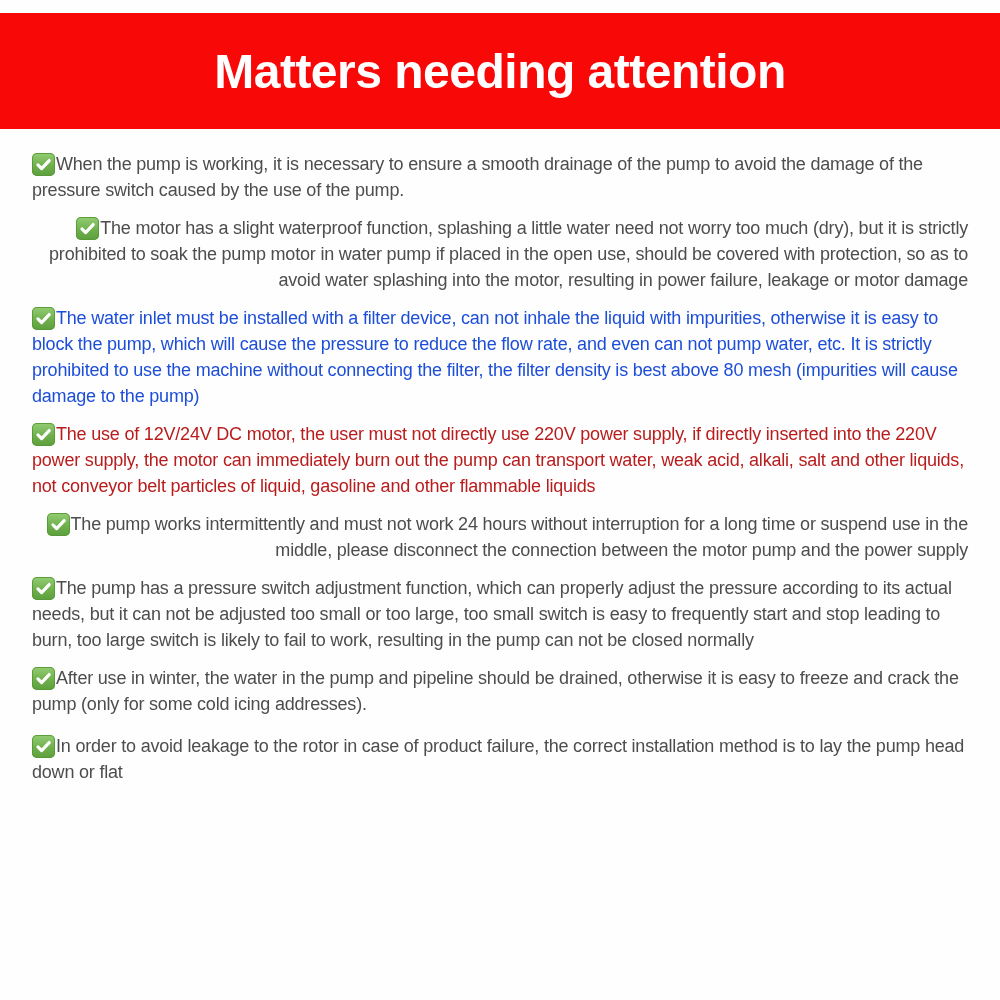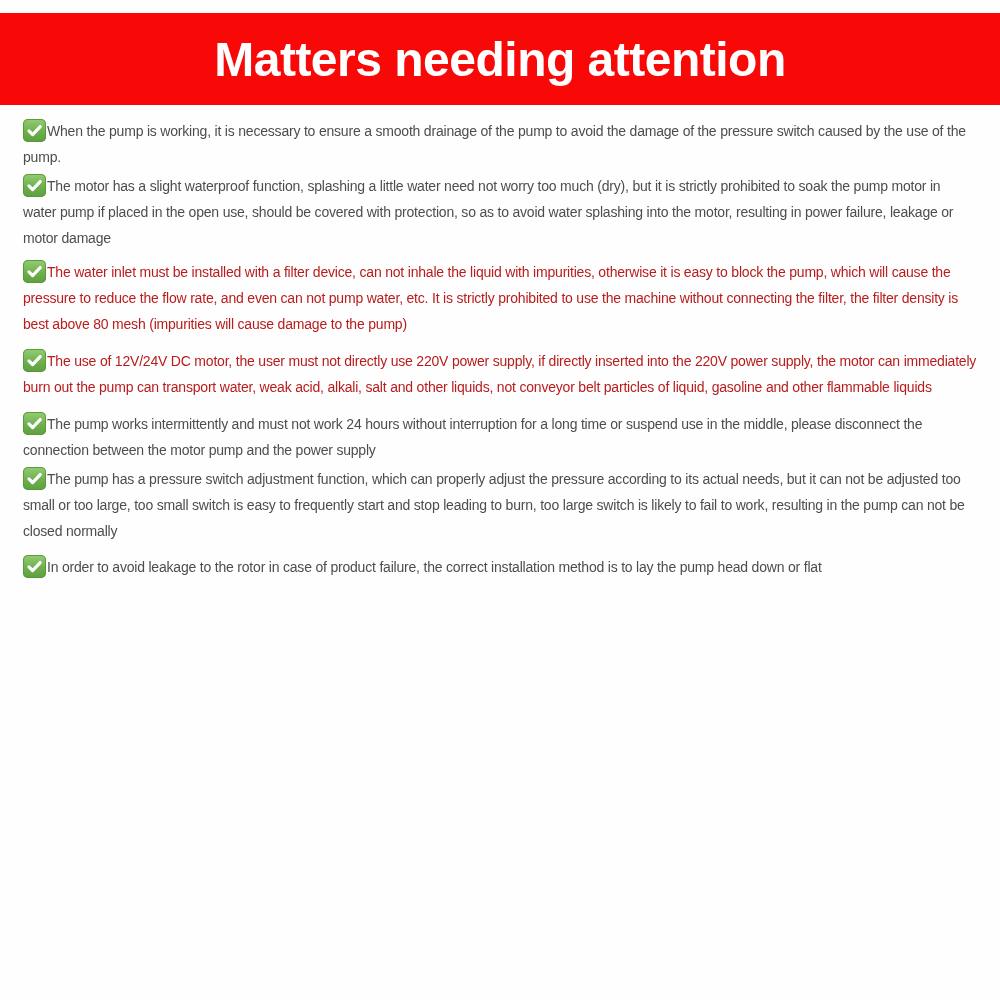--- a/index.html
+++ b/index.html
@@ -10,41 +10,41 @@
   .page {
     position: relative;
     width: 1000px;
     height: 1000px;
     background: #fefefe;
     overflow: hidden;
     font-family: "Liberation Sans", sans-serif;
   }
   .banner {
     margin-top: 13px;
-    height: 92px;
+    height: 116px;
     width: 100%;
     display: flex;
     align-items: center;
     justify-content: center;
   }
   .banner h1 {
     margin: 0;
     color: #ffffff;
     font-size: 48px;
     font-weight: bold;
     letter-spacing: -0.5px;
     font-family: "Liberation Sans", sans-serif;
   }
   .notes {
     padding: 10px 20px 0 20px;
   }
   .note {
-    margin: 3px;
+    margin: 12px;
     color: #4d4d4d;
-    font-size: 14px;
+    font-size: 18px;
     line-height: 26px;
     letter-spacing: -0.2px;
     text-align: left;
   }
   
   .note:nth-child(3)  { margin-top: 8px; }
   .note:nth-child(4)  { margin-top: 11px; }
   .note:nth-child(5)  { margin-top: 11px; }
   .note:nth-child(6)  { margin-top: 3px; }
   .note:nth-child(7)  { margin-top: 10px; }
@@ -73,50 +73,55 @@
     <h1 style="color: rgb(255, 255, 255);">Matters needing attention</h1>
   </header>
   <main class="notes" id="notes-list">
   <p class="note" style="color: rgb(77, 77, 77);"><span class="check">
           <svg width="19" height="19" viewBox="0 0 24 24" aria-hidden="true">
             <path d="M5 12.6l4.6 4.6L19.2 7" stroke="#ffffff" stroke-width="4" fill="none" stroke-linecap="round" stroke-linejoin="round"></path>
           </svg>
         </span><span class="note-text">When the pump is working, it is necessary to ensure a smooth drainage of the pump to avoid the damage of the pressure switch caused by the use of the pump.</span></p>
 
 
-  <p class="note" style="color: rgb(77, 77, 77);"><span class="check">
+  <p class="note" style="color: rgb(77, 77, 77); text-align: right;"><span class="check">
           <svg width="19" height="19" viewBox="0 0 24 24" aria-hidden="true">
             <path d="M5 12.6l4.6 4.6L19.2 7" stroke="#ffffff" stroke-width="4" fill="none" stroke-linecap="round" stroke-linejoin="round"></path>
           </svg>
         </span><span class="note-text">The motor has a slight waterproof function, splashing a little water need not worry too much (dry), but it is strictly prohibited to soak the pump motor in water pump if placed in the open use, should be covered with protection, so as to avoid water splashing into the motor, resulting in power failure, leakage or motor damage</span></p>
 
-  <p class="note" style="color: #b91c1c;"><span class="check">
+  <p class="note" style="color: #1d4ed8;"><span class="check">
           <svg width="19" height="19" viewBox="0 0 24 24" aria-hidden="true">
             <path d="M5 12.6l4.6 4.6L19.2 7" stroke="#ffffff" stroke-width="4" fill="none" stroke-linecap="round" stroke-linejoin="round"></path>
           </svg>
         </span><span class="note-text">The water inlet must be installed with a filter device, can not inhale the liquid with impurities, otherwise it is easy to block the pump, which will cause the pressure to reduce the flow rate, and even can not pump water, etc. It is strictly prohibited to use the machine without connecting the filter, the filter density is best above 80 mesh (impurities will cause damage to the pump)</span></p>
 
   <p class="note" style="color: #b91c1c;"><span class="check">
           <svg width="19" height="19" viewBox="0 0 24 24" aria-hidden="true">
             <path d="M5 12.6l4.6 4.6L19.2 7" stroke="#ffffff" stroke-width="4" fill="none" stroke-linecap="round" stroke-linejoin="round"></path>
           </svg>
         </span><span class="note-text">The use of 12V/24V DC motor, the user must not directly use 220V power supply, if directly inserted into the 220V power supply, the motor can immediately burn out the pump can transport water, weak acid, alkali, salt and other liquids, not conveyor belt particles of liquid, gasoline and other flammable liquids</span></p>
 
-  <p class="note" style="color: rgb(77, 77, 77);"><span class="check">
+  <p class="note" style="color: rgb(77, 77, 77); text-align: right;"><span class="check">
           <svg width="19" height="19" viewBox="0 0 24 24" aria-hidden="true">
             <path d="M5 12.6l4.6 4.6L19.2 7" stroke="#ffffff" stroke-width="4" fill="none" stroke-linecap="round" stroke-linejoin="round"></path>
           </svg>
         </span><span class="note-text">The pump works intermittently and must not work 24 hours without interruption for a long time or suspend use in the middle, please disconnect the connection between the motor pump and the power supply</span></p>
 
   <p class="note" style="color: rgb(77, 77, 77);"><span class="check">
           <svg width="19" height="19" viewBox="0 0 24 24" aria-hidden="true">
             <path d="M5 12.6l4.6 4.6L19.2 7" stroke="#ffffff" stroke-width="4" fill="none" stroke-linecap="round" stroke-linejoin="round"></path>
           </svg>
         </span><span class="note-text">The pump has a pressure switch adjustment function, which can properly adjust the pressure according to its actual needs, but it can not be adjusted too small or too large, too small switch is easy to frequently start and stop leading to burn, too large switch is likely to fail to work, resulting in the pump can not be closed normally</span></p>
 
+  <p class="note" style="color: rgb(77, 77, 77);"><span class="check">
+          <svg width="19" height="19" viewBox="0 0 24 24" aria-hidden="true">
+            <path d="M5 12.6l4.6 4.6L19.2 7" stroke="#ffffff" stroke-width="4" fill="none" stroke-linecap="round" stroke-linejoin="round"></path>
+          </svg>
+        </span><span class="note-text">After use in winter, the water in the pump and pipeline should be drained, otherwise it is easy to freeze and crack the pump (only for some cold icing addresses).</span></p>
 
 
   <p class="note" style="color: rgb(77, 77, 77);"><span class="check">
           <svg width="19" height="19" viewBox="0 0 24 24" aria-hidden="true">
             <path d="M5 12.6l4.6 4.6L19.2 7" stroke="#ffffff" stroke-width="4" fill="none" stroke-linecap="round" stroke-linejoin="round"></path>
           </svg>
         </span><span class="note-text">In order to avoid leakage to the rotor in case of product failure, the correct installation method is to lay the pump head down or flat</span></p>
 </main>
 </div>
 

